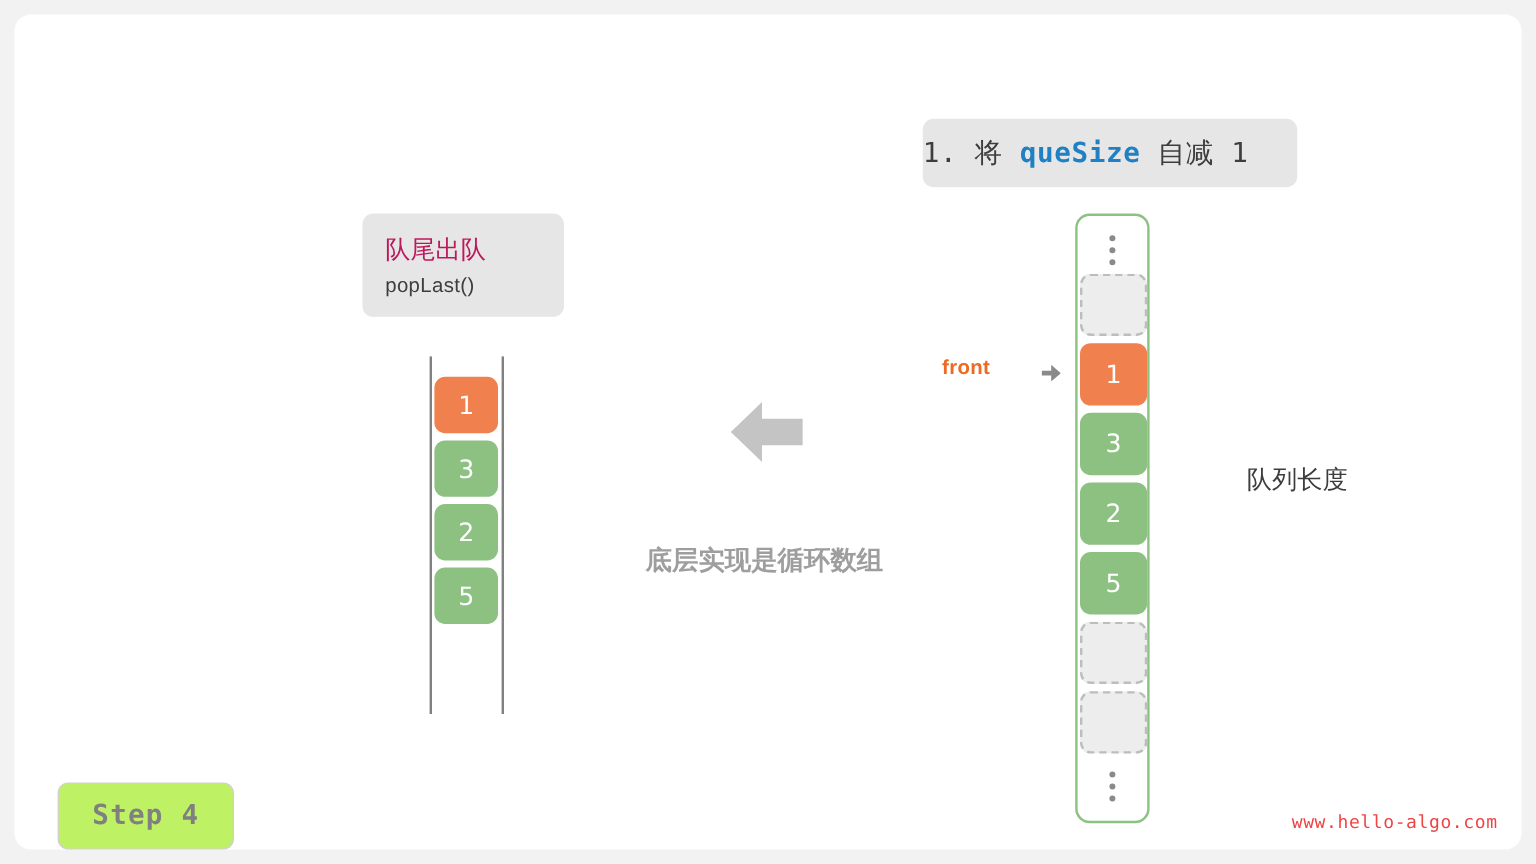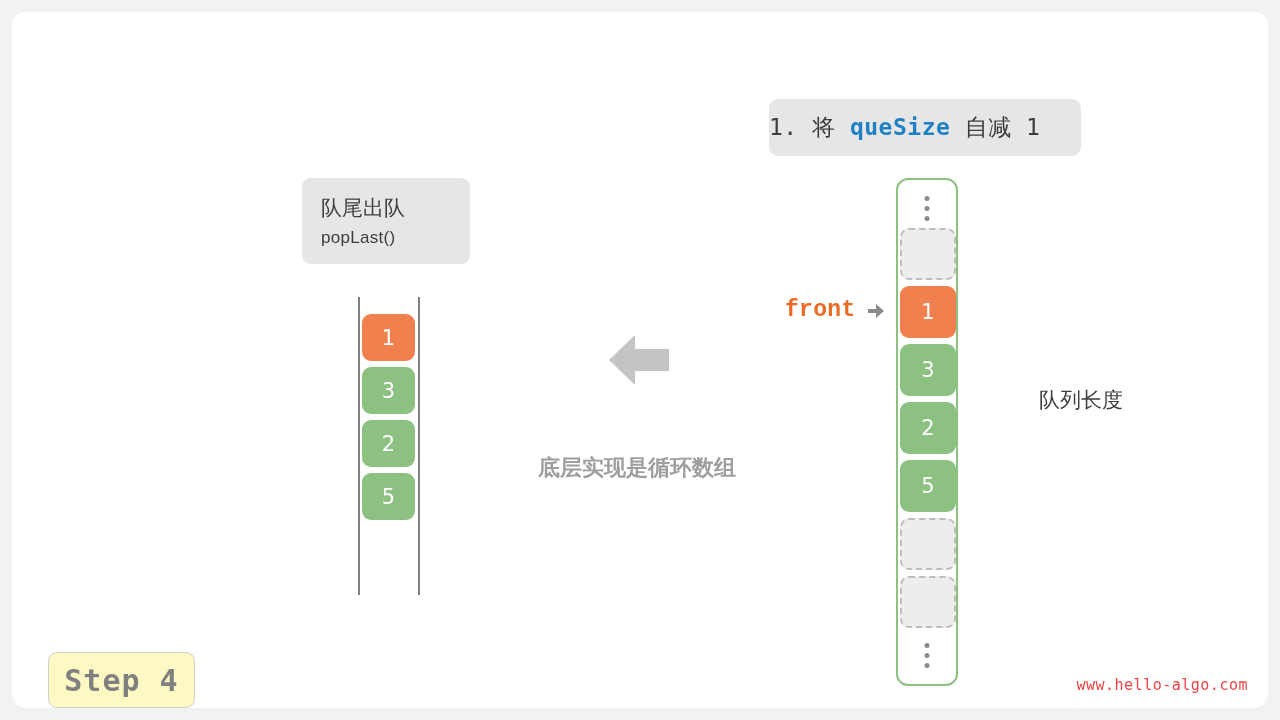--- a/index.html
+++ b/index.html
@@ -50,21 +50,21 @@
     width: 168px;
     height: 86px;
     align-items: flex-start;
     padding-left: 19px;
     box-sizing: border-box;
     gap: 6px;
   }
   .op-line-1 {
     font-family: "DejaVu Sans", sans-serif;
     font-size: 21px;
-    color: #404040;
+    color: #be185d;
   }
   .op-line-2 {
     font-family: Liberation Sans, sans-serif;
     font-size: 17px;
     color: #3d3d3d;
     letter-spacing: 0.3px;
     text-align: right;
   }
 
   
@@ -168,22 +168,22 @@
   .acell.empty  {
     background: #ededed;
     border: 2px dashed #bdbdbd;
   }
 
   
   #front-label {
     position: absolute;
     left: 773px;
     top: 285px;
-    font-family: Liberation Mono, monospace;
-    font-size: 23px;
+    font-family: Liberation Sans, sans-serif;
+    font-size: 17px;
     font-weight: bold;
     color: #ec6a23;
     letter-spacing: 0.3px;
   }
   #front-arrow {
     position: absolute;
     left: 856px;
     top: 292px;
     width: 16px;
     height: 14px;
@@ -205,28 +205,28 @@
   }
   #size-info .kw { color: #1f80c4; font-weight: bold; }
 
   
   #step-badge {
     position: absolute;
     left: 36px;
     top: 640px;
     width: 145px;
     height: 54px;
-    background: #fef9c3;
+    background: #bef264;
     border: 1px solid #cfcfcf;
     border-radius: 9px;
     display: flex;
     align-items: center;
     justify-content: center;
     font-family: "DejaVu Sans Mono", "Liberation Mono", monospace;
-    font-size: 30px;
+    font-size: 23px;
     font-weight: bold;
     color: #808080;
     letter-spacing: 1px;
   }
 
   
   #watermark {
     position: absolute;
     right: 20px;
     bottom: 14px;

